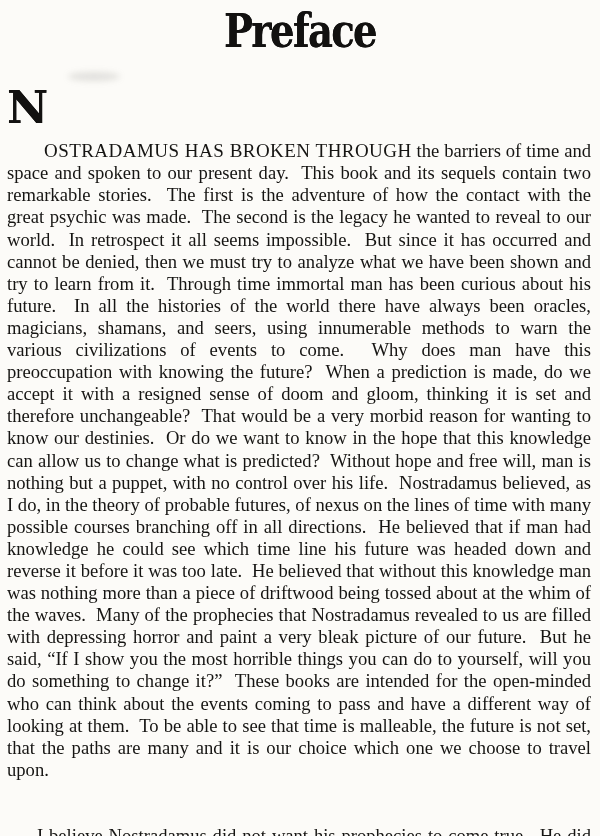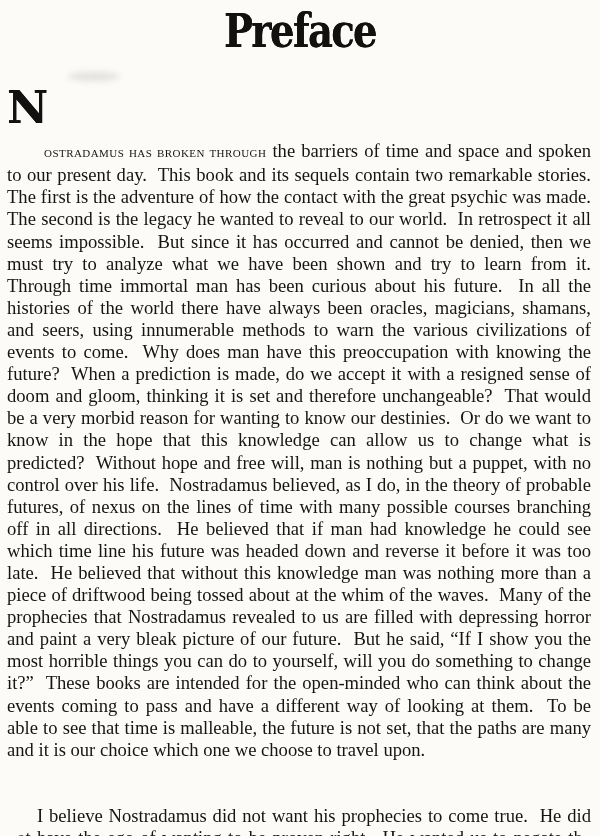--- a/index.html
+++ b/index.html
@@ -7,21 +7,20 @@
     padding: 0;
     background: #fcfbf8;
   }
   .page {
     position: relative;
     width: 600px;
     height: 836px;
     background: #fcfbf8;
     overflow: hidden;
     color: #161513;
-    border-radius: 23px;
   }
   .title {
     position: absolute;
     top: 2px;
     left: 0;
     right: 0;
     margin: 0;
     text-align: center;
     font-family: "DejaVu Serif", serif;
     font-weight: 700;
@@ -73,21 +72,21 @@
     letter-spacing: -1px;
     color: #121110;
     text-shadow: 0 0 0.6px #121110;
   }
   .dropcap-spacer {
     float: left;
     width: 37px;
     height: 19px;
   }
   .lead-smallcaps {
-    font-size: 11px;
+    font-size: 19px;
     letter-spacing: 0.45px;
   }
 </style>
 </head>
 <body>
 
 <div class="page">
 
   <h1 class="title">Preface</h1>
 

